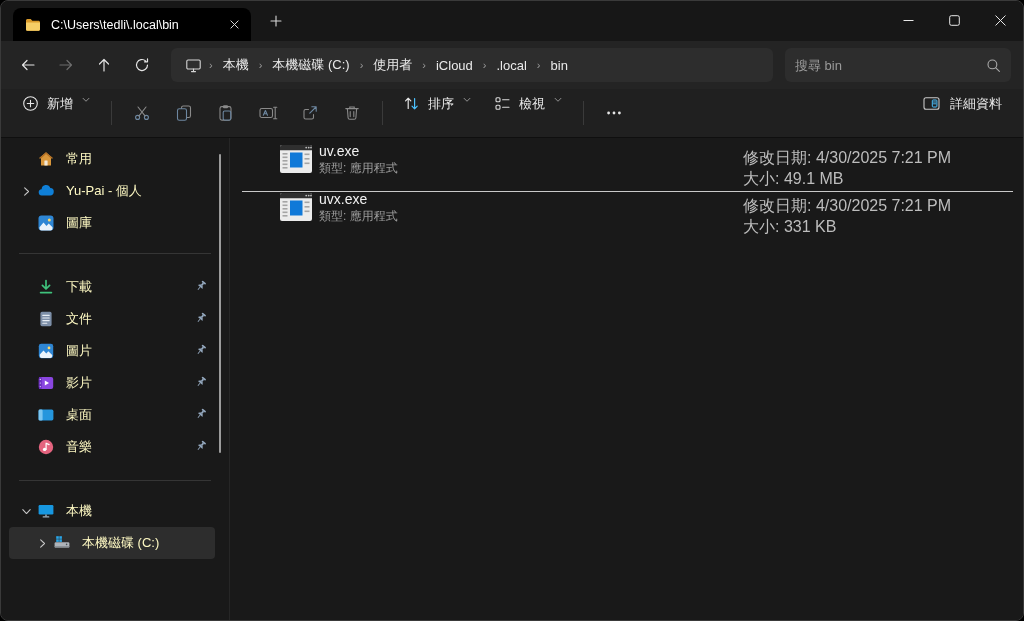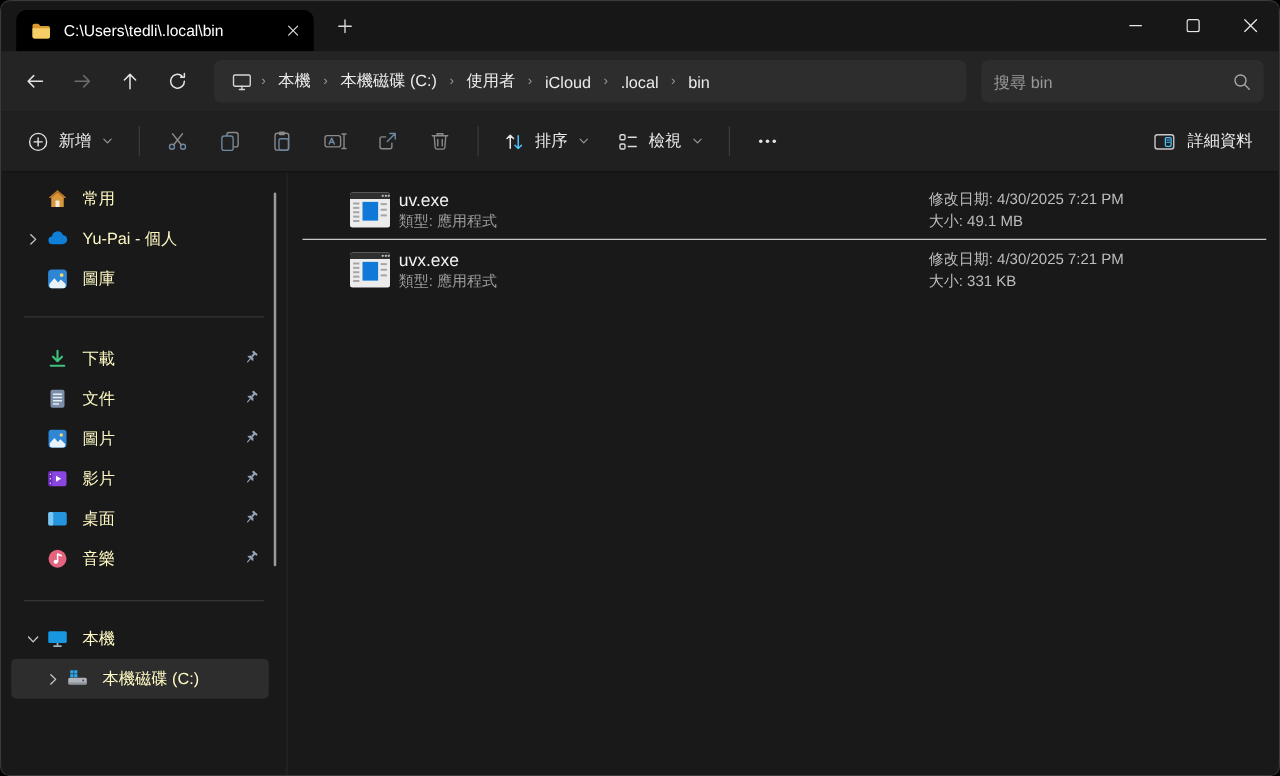--- a/index.html
+++ b/index.html
@@ -28,48 +28,48 @@
   .crumb { font-size:13px; color:#eaeaea; padding:3px 7px; border-radius:4px; white-space:nowrap; }
   .crumb-sep { color:#9a9a9a; font-size:11px; padding:0 3px; }
   .addr-pc-icon { padding:0 4px 0 6px; }
   .search { width:226px; height:34px; background:#2d2d2d; border-radius:6px; margin-left:12px; display:flex; align-items:center; padding:0 10px; flex:0 0 226px; }
   .search input { flex:1; background:none; border:none; outline:none; color:#cfcfcf; font-size:13px; font-family:inherit; min-width:0; }
   .search input::placeholder { color:#9a9a9a; }
 
   
   .toolbar { height:49px; flex:0 0 49px; background:#202020; border-bottom:1px solid #0f0f0f;
     display:flex; align-items:center; padding:0 10px; }
-  .tb-btn { display:flex; align-items:center; gap:8px; padding:0 11px; height:36px; border-radius:4px; font-size:13px; color:#ebebeb; white-space:nowrap; }
+  .tb-btn { display:flex; gap:8px; padding:0 11px; height:36px; border-radius:4px; font-size:13px; color:#ebebeb; white-space:nowrap; }
   .tb-icon-btn { width:42px; height:36px; border-radius:4px; display:flex; align-items:center; justify-content:center; }
   .tb-divider { width:1px; height:24px; background:#3a3a3a; margin:0 9px; flex:0 0 1px; }
   .tb-right { margin-left:auto; }
 
   
   .content { flex:1; display:flex; background:#191919; min-height:0; }
 
   .sidebar { width:229px; flex:0 0 229px; border-right:1px solid #262626; padding-top:5px; position:relative; }
   .side-item { height:32px; display:flex; align-items:center; margin:0 14px 0 8px; border-radius:4px; position:relative; padding-left:6px; }
   .side-item.selected { background:#2d2d2d; }
   .side-chev { width:22px; height:16px; display:flex; align-items:center; justify-content:center; flex:0 0 22px; }
   .side-icon { width:18px; height:18px; margin-right:11px; flex:0 0 18px; }
   .side-label { font-size:13px; color:#fef9c3; white-space:nowrap; }
   .side-pin { position:absolute; right:8px; top:9px; }
   .side-sep1 { height:1px; background:#353535; margin:14px 18px 17px 18px; }
   .side-sep2 { height:1px; background:#353535; margin:17px 18px 14px 18px; }
   .side-indent { margin-left:16px; }
   .side-scrollthumb { position:absolute; right:8px; top:16px; width:2px; height:299px; background:#9b9b9b; border-radius:2px; }
 
   .filepane { flex:1; padding-top:6px; min-width:0; }
-  .frow { height:47px; display:flex; align-items:center; position:relative; padding-left:49px; }
+  .frow { height:47px; display:flex; position:relative; padding-left:49px; }
   .ficon { width:34px; height:30px; margin-right:6px; flex:0 0 34px; }
   .fname-col { display:flex; flex-direction:column; gap:4px; }
   .fname { font-size:14px; color:#f2f2f2; line-height:1; }
   .fmeta { font-size:12px; color:#9d9d9d; line-height:1; }
   .fright { position:absolute; left:513px; top:50%; transform:translateY(-50%); display:flex; flex-direction:column; gap:5px; }
-  .fright span { font-size:12px; color:#bdbdbd; line-height:1; }
+  .fright span { font-size:16px; color:#bdbdbd; line-height:1; }
   .frow-sep { height:1px; background:#c9c9c9; margin:0 10px 0 12px; }
 
   
   .statusbar { height:26px; flex:0 0 26px; background:#1c1c1c; border-top:1px solid #2a2a2a;
     display:flex; align-items:center; padding:0 12px 0 16px; font-size:12px; color:#c9c9c9; }
   .status-div { width:1px; height:13px; background:#5a5a5a; margin-left:16px; }
   .status-icons { margin-left:auto; display:flex; gap:5px; align-items:center; }
   .sicon { width:20px; height:18px; display:flex; align-items:center; justify-content:center; border-radius:2px; }
   .sicon.active { outline:1px solid #9a9a9a; }
 </style>

